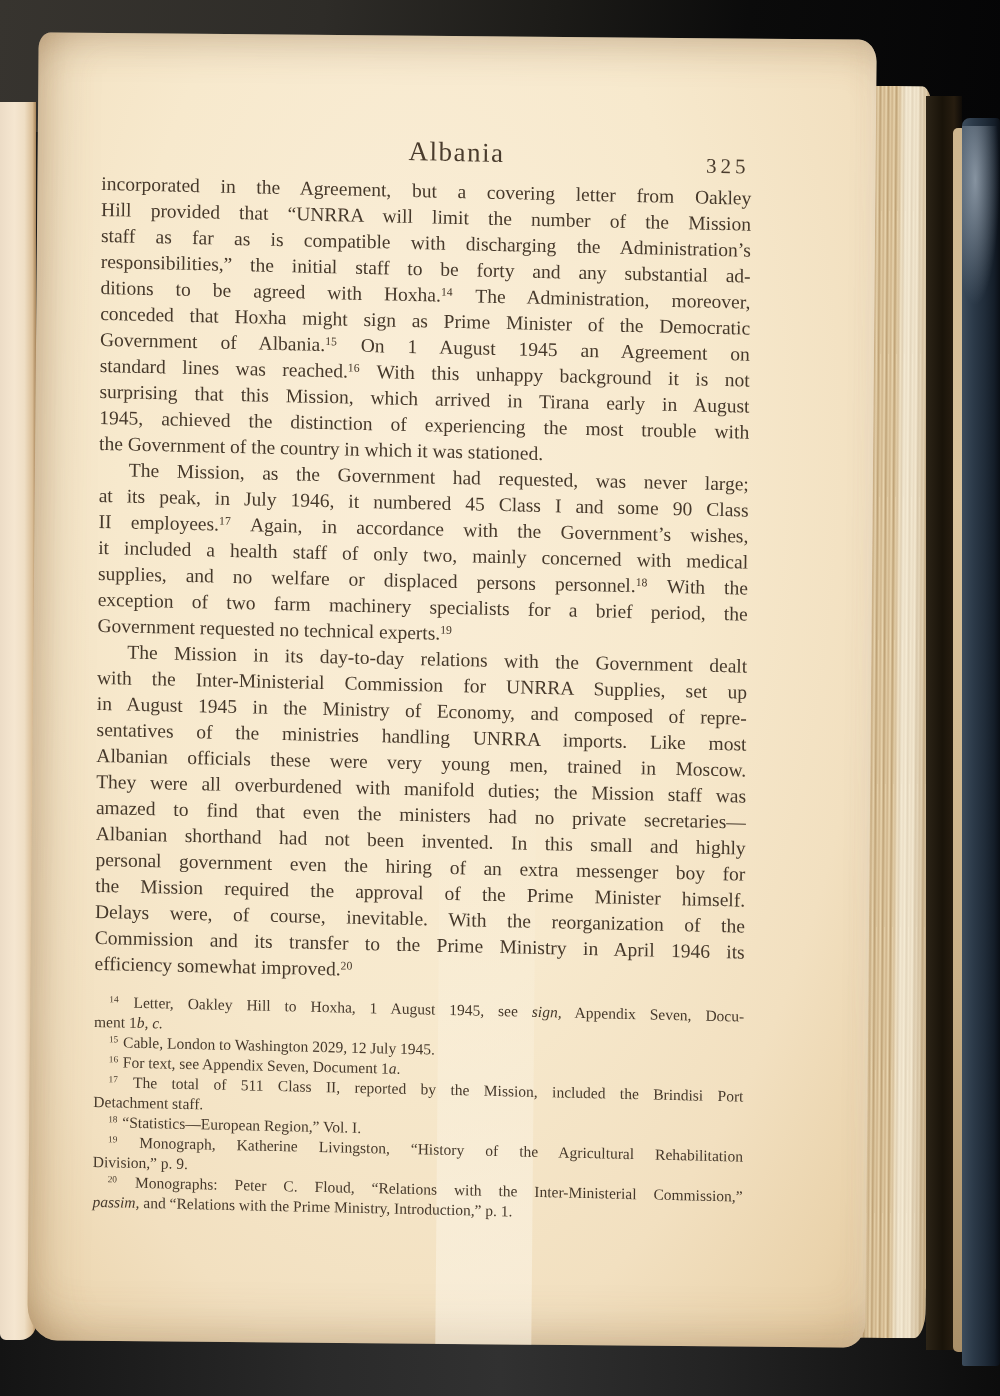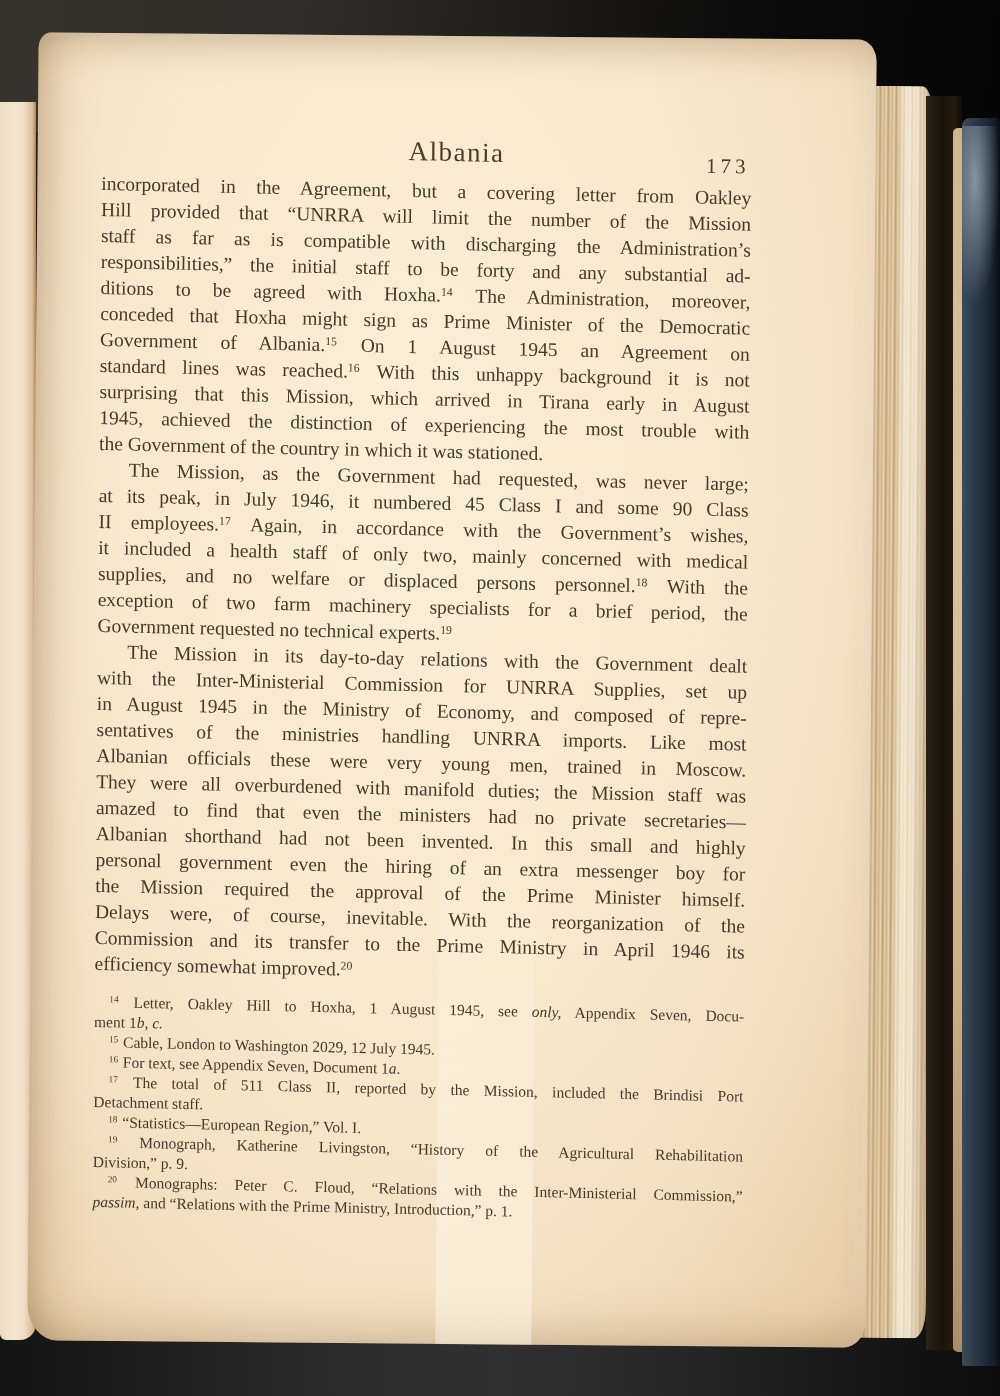--- a/index.html
+++ b/index.html
@@ -116,21 +116,21 @@
 <div class="abs cover-sheen"></div>
 
 <div class="abs facing-page"></div>
 
 <div class="abs page">
   <div class="abs page-lightband"></div>
 
   <div class="text-block">
     <div class="page-head">
       <div class="running-header">Albania</div>
-      <div class="folio">173</div>
+      <div class="folio">325</div>
     </div>
 
     <div id="body-text" class="body-text">
         <div class="bline">incorporated in the Agreement, but a covering letter from Oakley</div>
         <div class="bline">Hill provided that “UNRRA will limit the number of the Mission</div>
         <div class="bline">staff as far as is compatible with discharging the Administration’s</div>
         <div class="bline">responsibilities,” the initial staff to be forty and any substantial ad-</div>
         <div class="bline">ditions to be agreed with Hoxha.<sup>14</sup> The Administration, moreover,</div>
         <div class="bline">conceded that Hoxha might sign as Prime Minister of the Democratic</div>
         <div class="bline">Government of Albania.<sup>15</sup> On 1 August 1945 an Agreement on</div>
@@ -153,21 +153,21 @@
         <div class="bline">They were all overburdened with manifold duties; the Mission staff was</div>
         <div class="bline">amazed to find that even the ministers had no private secretaries—</div>
         <div class="bline">Albanian shorthand had not been invented. In this small and highly</div>
         <div class="bline">personal government even the hiring of an extra messenger boy for</div>
         <div class="bline">the Mission required the approval of the Prime Minister himself.</div>
         <div class="bline">Delays were, of course, inevitable. With the reorganization of the</div>
         <div class="bline">Commission and its transfer to the Prime Ministry in April 1946 its</div>
         <div class="bline last">efficiency somewhat improved.<sup>20</sup></div>
       </div>
     <div id="footnotes" class="fnotes">
-        <div class="fline indent"><sup>14</sup> Letter, Oakley Hill to Hoxha, 1 August 1945, see <i>only,</i> Appendix Seven, Docu-</div>
+        <div class="fline indent"><sup>14</sup> Letter, Oakley Hill to Hoxha, 1 August 1945, see <i>sign,</i> Appendix Seven, Docu-</div>
         <div class="fline last">ment 1<i>b, c.</i></div>
         <div class="fline last indent"><sup>15</sup> Cable, London to Washington 2029, 12 July 1945.</div>
         <div class="fline last indent"><sup>16</sup> For text, see Appendix Seven, Document 1<i>a</i>.</div>
         <div class="fline indent"><sup>17</sup> The total of 511 Class II, reported by the Mission, included the Brindisi Port</div>
         <div class="fline last">Detachment staff.</div>
         <div class="fline last indent"><sup>18</sup> “Statistics—European Region,” Vol. I.</div>
         <div class="fline indent"><sup>19</sup> Monograph, Katherine Livingston, “History of the Agricultural Rehabilitation</div>
         <div class="fline last">Division,” p. 9.</div>
         <div class="fline indent"><sup>20</sup> Monographs: Peter C. Floud, “Relations with the Inter-Ministerial Commission,”</div>
         <div class="fline last"><i>passim,</i> and “Relations with the Prime Ministry, Introduction,” p. 1.</div>

